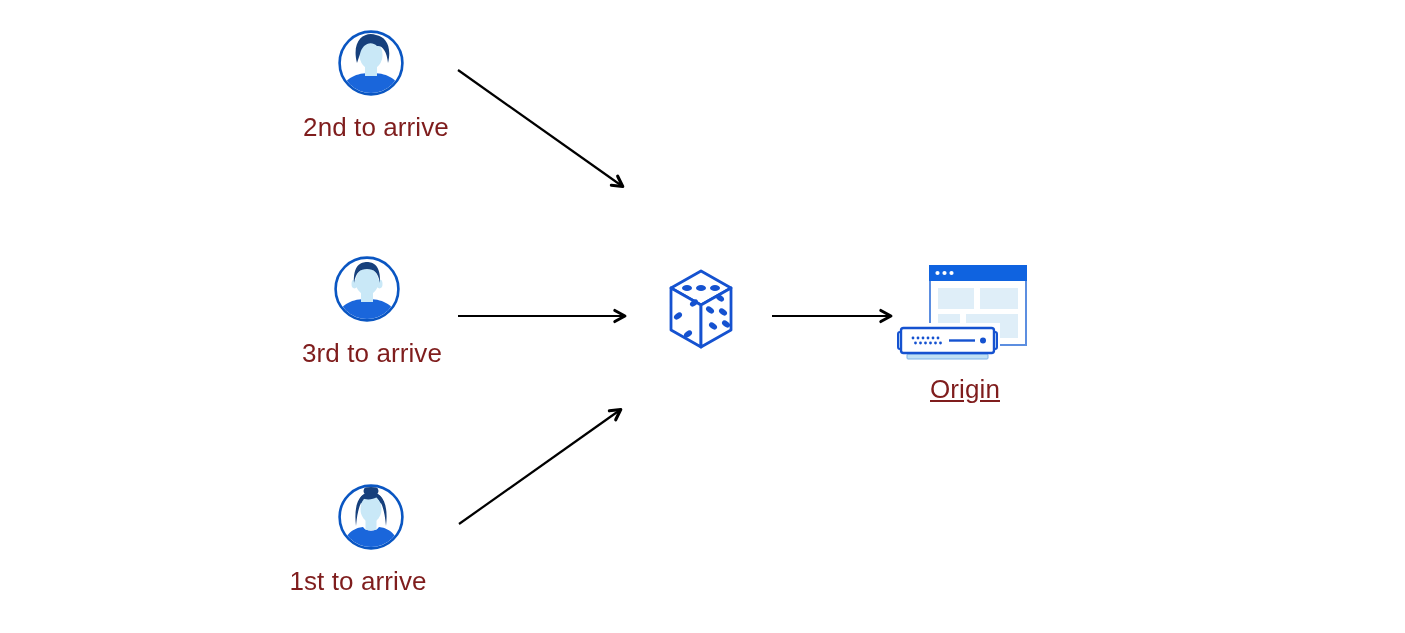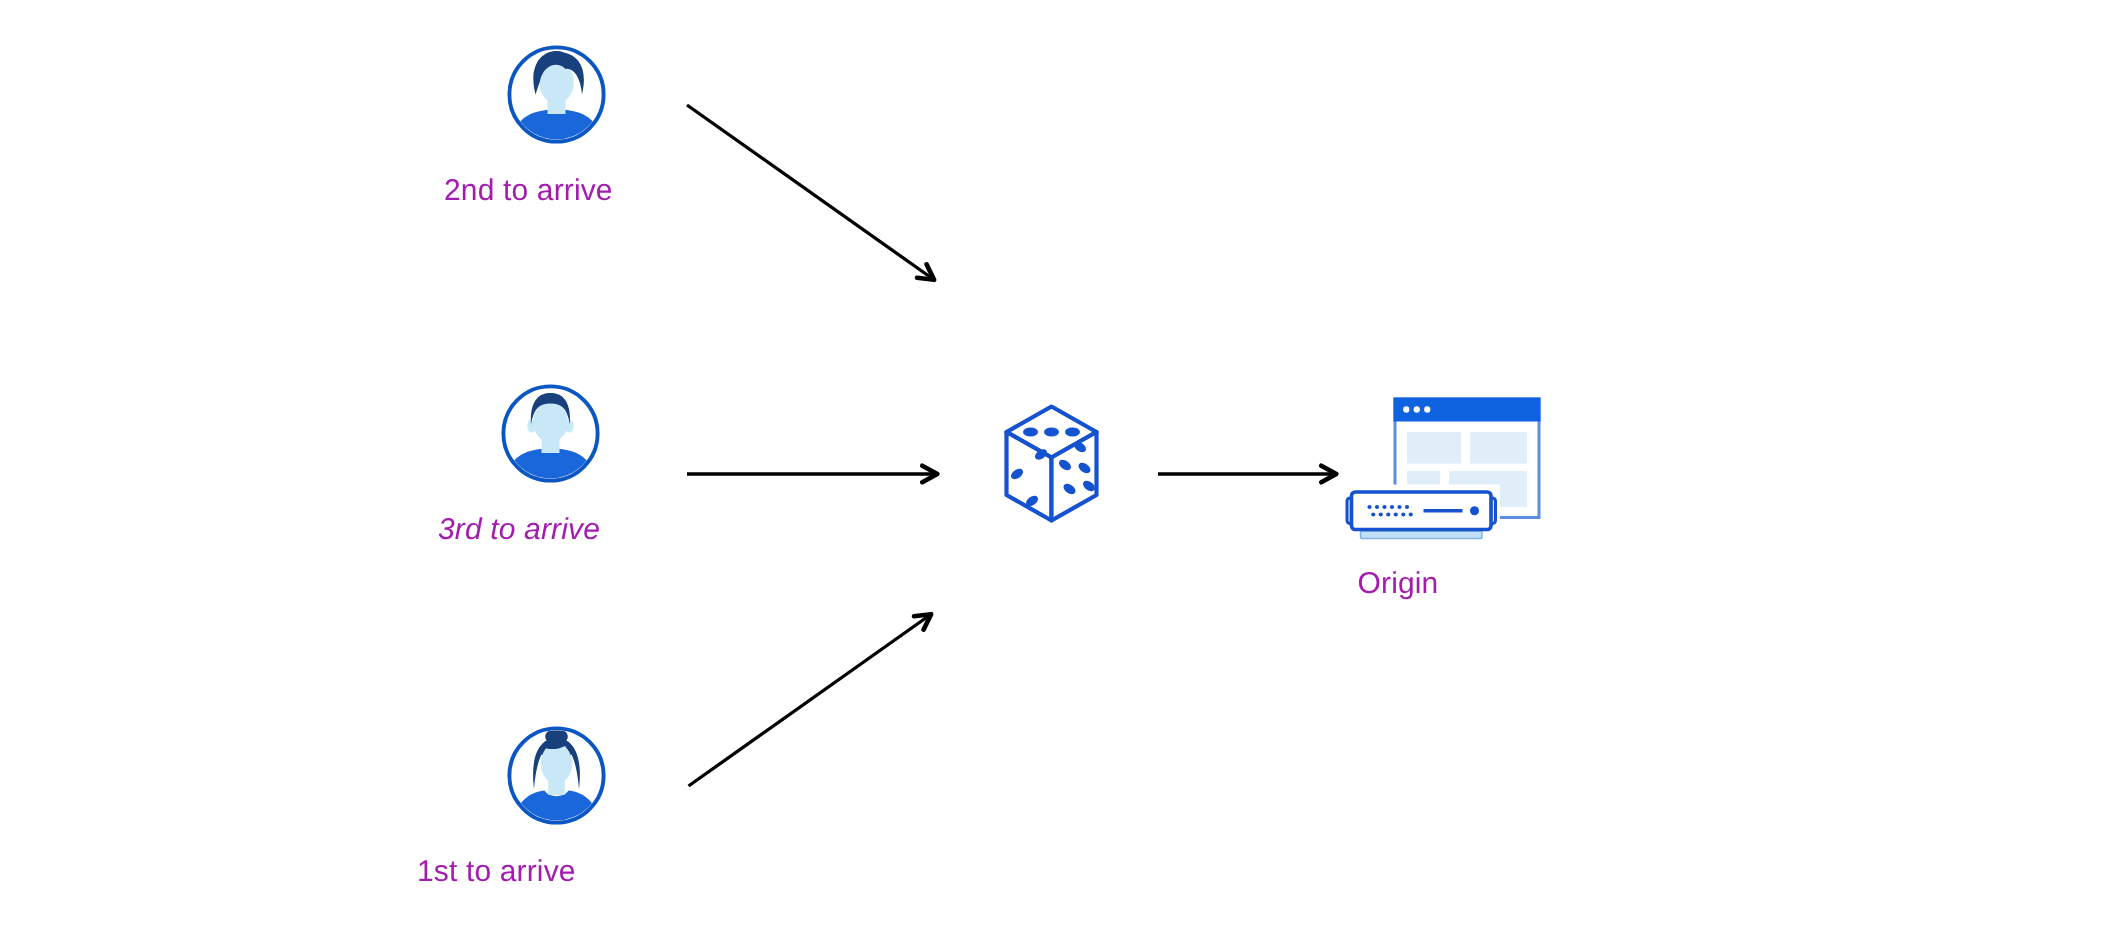--- a/index.html
+++ b/index.html
@@ -2,35 +2,35 @@
 <html><head>
 <meta charset="utf-8">
 <style>
   html,body { margin:0; padding:0; background:#ffffff; }
   .canvas {
     position:relative; width:1405px; height:633px; background:#ffffff;
     font-family:"Liberation Sans", sans-serif; overflow:hidden;
   }
   .abs { position:absolute; }
   .node-label {
-    position:absolute; 
-    font-size:20px; line-height:24px; color:#a21caf;
+    position:absolute; text-align:center;
+    font-size:26px; line-height:24px; color:#7f1d1d;
     letter-spacing:0.1px; white-space:nowrap;
   }
   svg { display:block; }
   
   #user-node-1 .avatar { left:338px; top:30px; }
   #user-node-2 .avatar { left:334px; top:256px; }
   #user-node-3 .avatar { left:338px; top:484px; }
   #label-user-1 { left:296px; top:115px; width:160px; }
-  #label-user-2 { left:292px; top:341px; width:160px;font-style:italic; }
+  #label-user-2 { left:292px; top:341px; width:160px; }
   #label-user-3 { left:278px; top:569px; width:160px; }
   #dice-node    { left:667px; top:269px; }
   #origin-node  { left:896px; top:264px; }
-  #label-origin { left:905px; top:377px; width:120px; }
+  #label-origin { left:905px; top:377px; width:120px;text-decoration:underline; }
 </style>
 </head>
 <body>
 
 <div class="canvas">
 
   <svg class="abs" style="left:0;top:0;" width="1405" height="633" viewBox="0 0 1405 633">
     <defs>
       <marker id="ah" viewBox="0 0 9 9" refX="6.5" refY="4.5" markerWidth="7.5" markerHeight="7.5" orient="auto">
         <path d="M1.5,1.5 L7,4.5 L1.5,7.5" fill="none" stroke="#000000" stroke-width="1.7" stroke-linecap="round" stroke-linejoin="round"></path>

